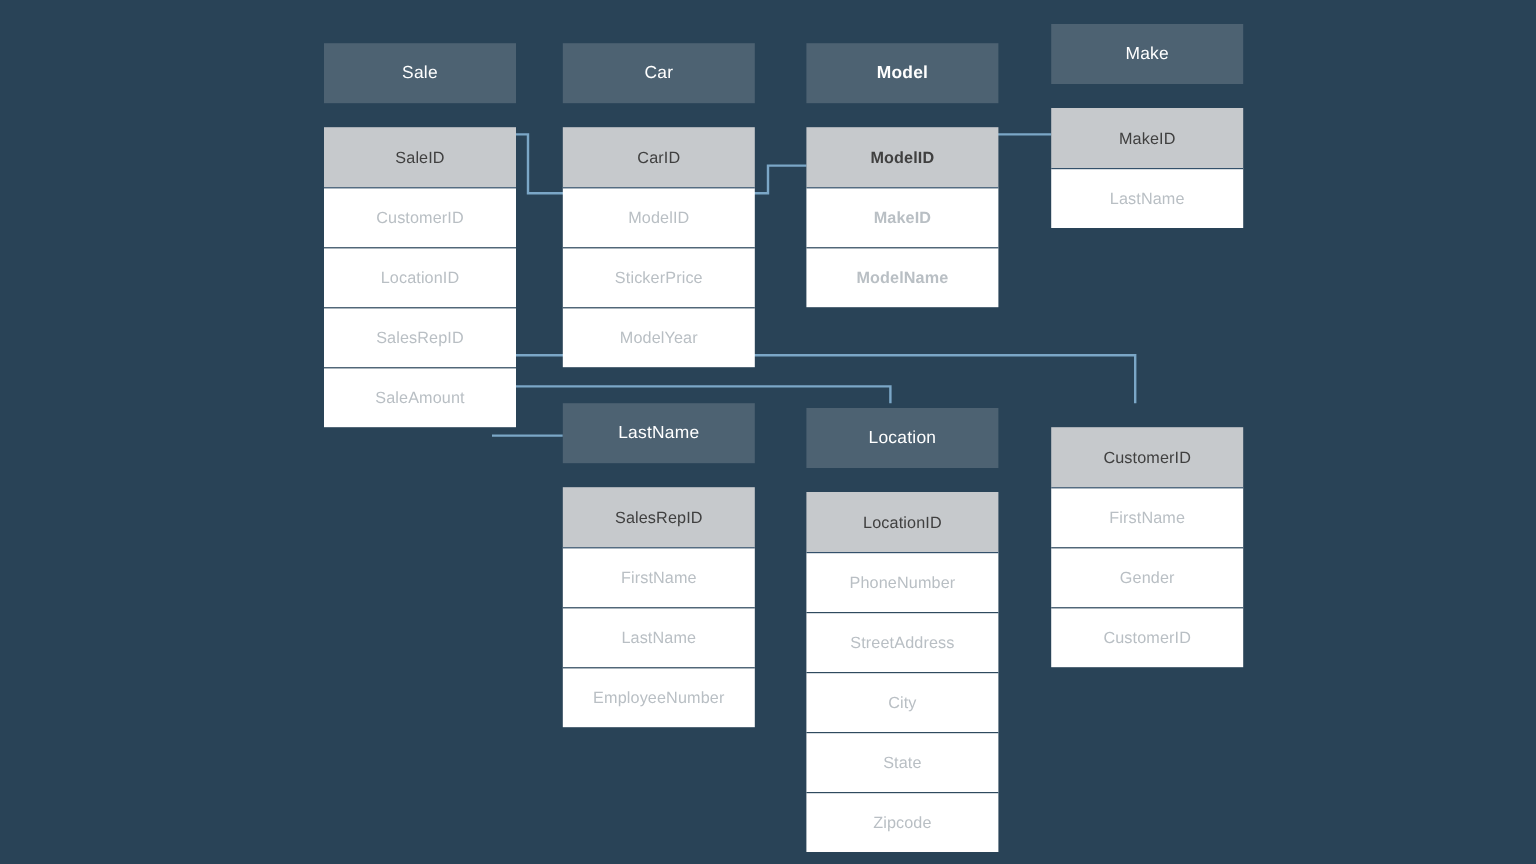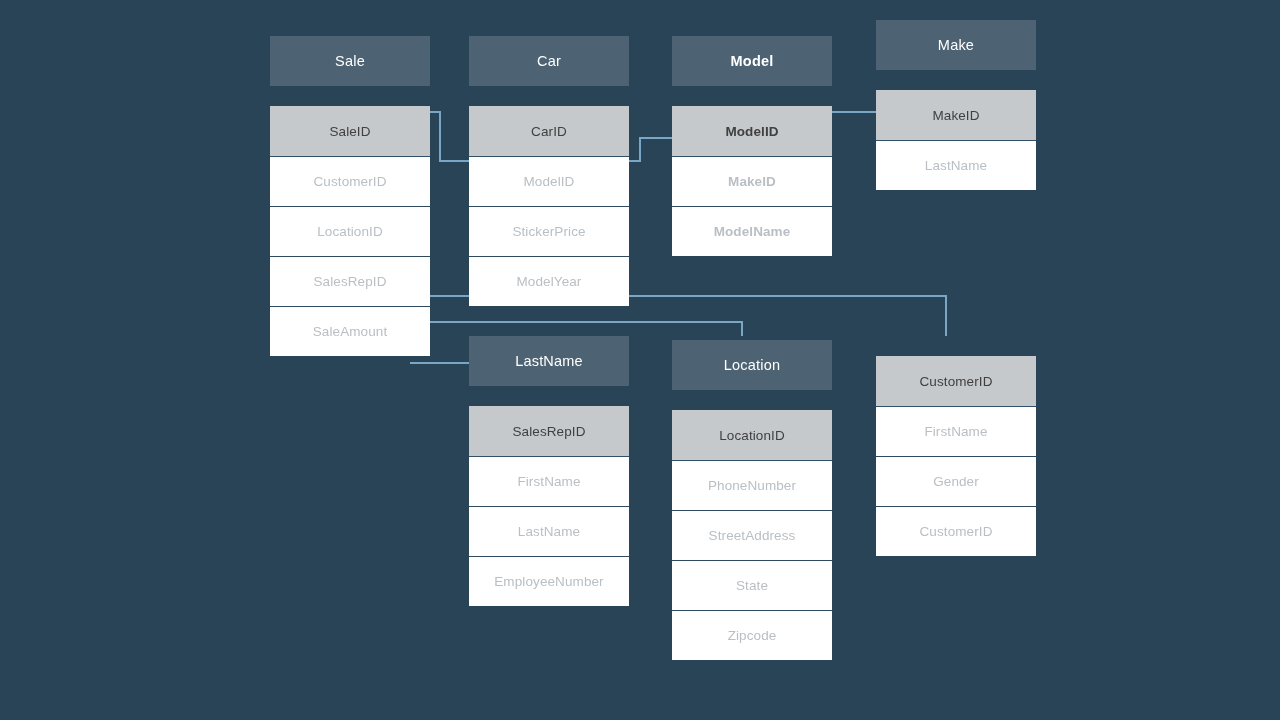--- a/index.html
+++ b/index.html
@@ -122,20 +122,21 @@
         <div class="entity-row pk">SalesRepID</div>
         <div class="entity-row">FirstName</div>
         <div class="entity-row">LastName</div>
         <div class="entity-row">EmployeeNumber</div>
       </div>
       <div class="entity" style="left: 672px; top: 340px;">
         <div class="entity-header">Location</div>
         <div class="entity-row pk">LocationID</div>
         <div class="entity-row">PhoneNumber</div>
         <div class="entity-row">StreetAddress</div>
+        <div class="entity-row">City</div>
         <div class="entity-row">State</div>
         <div class="entity-row">Zipcode</div>
       </div>
       <div class="entity" style="left: 876px; top: 336px;">
         <div class="entity-row pk">CustomerID</div>
         <div class="entity-row">FirstName</div>
         <div class="entity-row">Gender</div>
         <div class="entity-row">CustomerID</div>
       </div>
     </div>

